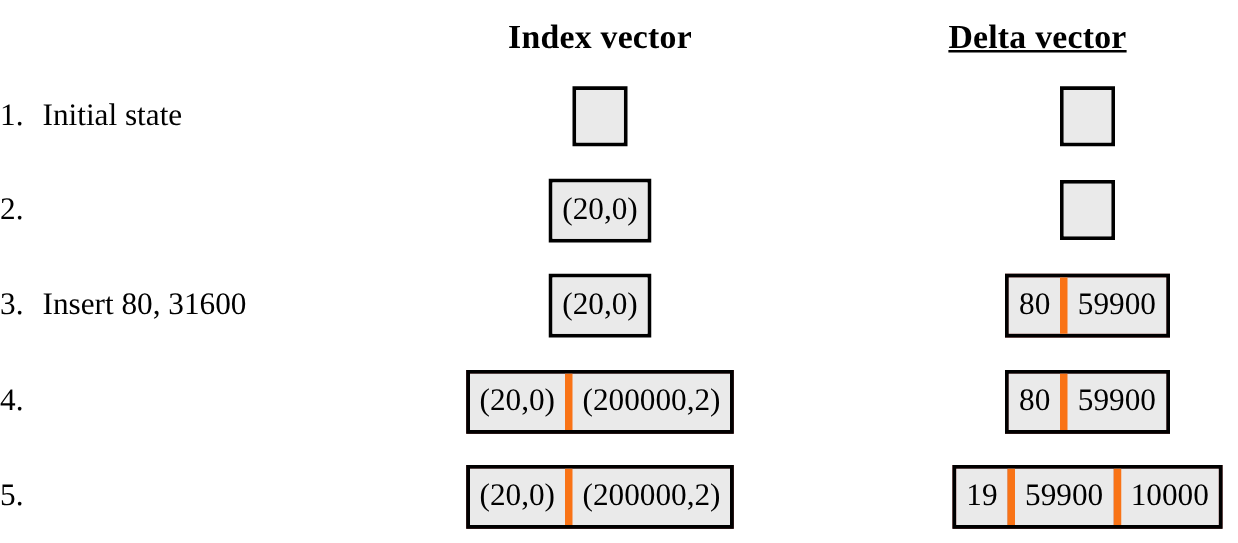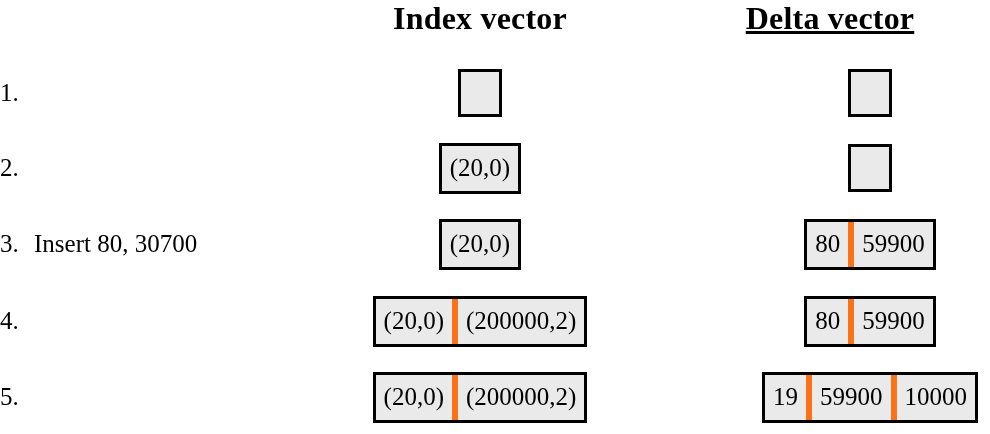--- a/index.html
+++ b/index.html
@@ -18,25 +18,25 @@
 
   #diagram {
     position: relative;
     width: 990px;
     height: 434px;
   }
 
   
   .col-header {
     position: absolute;
-    top: 3px;
+    top: 14px;
     height: 30px;
     line-height: 30px;
     font-weight: bold;
-    font-size: 32px;
+    font-size: 27px;
     text-align: center;
     white-space: nowrap;
     letter-spacing: 0.2px;
   }
   #header-index { left: 280px; width: 400px; }
   #header-delta { left: 670px; width: 320px; text-decoration: underline; }
 
   
   .row {
     position: absolute;
@@ -117,20 +117,21 @@
 
 <div id="diagram">
 
   <div class="col-header" id="header-index">Index vector</div>
 
   <div class="col-header" id="header-delta">Delta vector</div>
 
   <div class="row row-1">
     <div class="step-label">
       <span class="step-num">1.</span>
+      <span>Initial state</span>
     </div>
     <div class="vector vector-index">
       <div class="cells">
         <div class="cell empty"></div>
       </div>
     </div>
     <div class="vector vector-delta">
       <div class="cells">
         <div class="cell empty"></div>
       </div>
@@ -149,21 +150,21 @@
     <div class="vector vector-delta">
       <div class="cells">
         <div class="cell empty"></div>
       </div>
     </div>
   </div>
 
   <div class="row row-3">
     <div class="step-label">
       <span class="step-num">3.</span>
-      <span>Insert 80, 30700</span>
+      <span>Insert 80, 31600</span>
     </div>
     <div class="vector vector-index">
       <div class="cells">
         <div class="cell">(20,0)</div>
       </div>
     </div>
     <div class="vector vector-delta">
       <div class="cells">
         <div class="cell">80</div>
         <div class="cell">59900</div>

